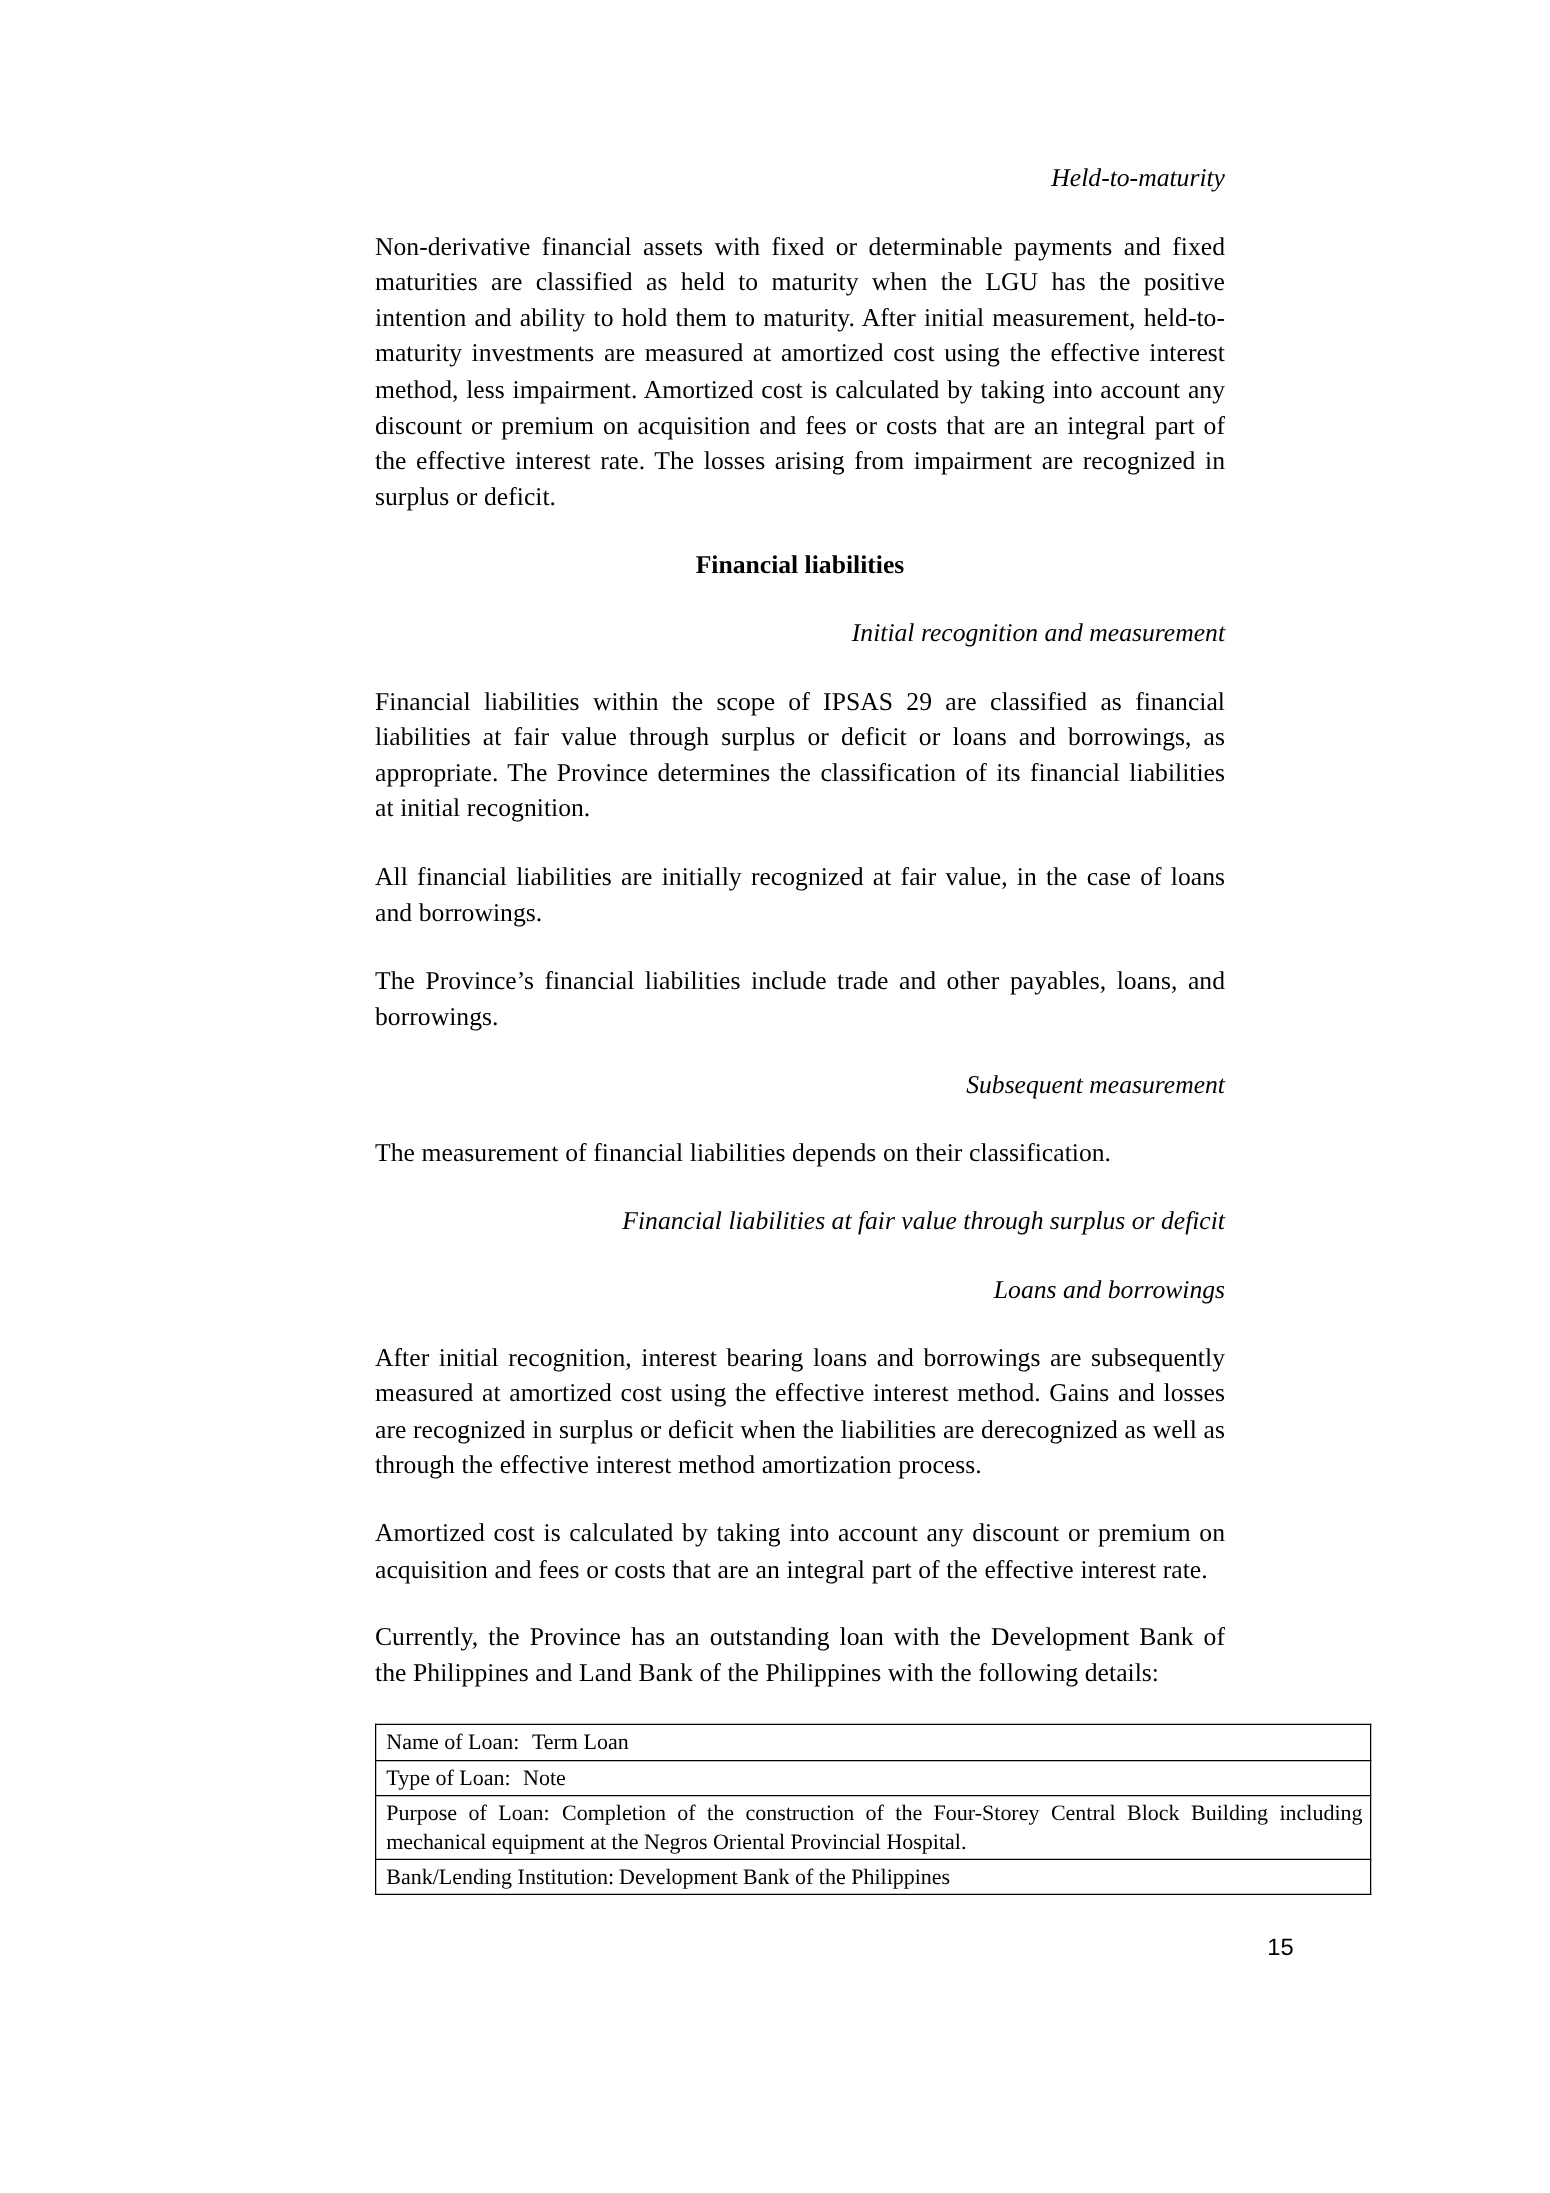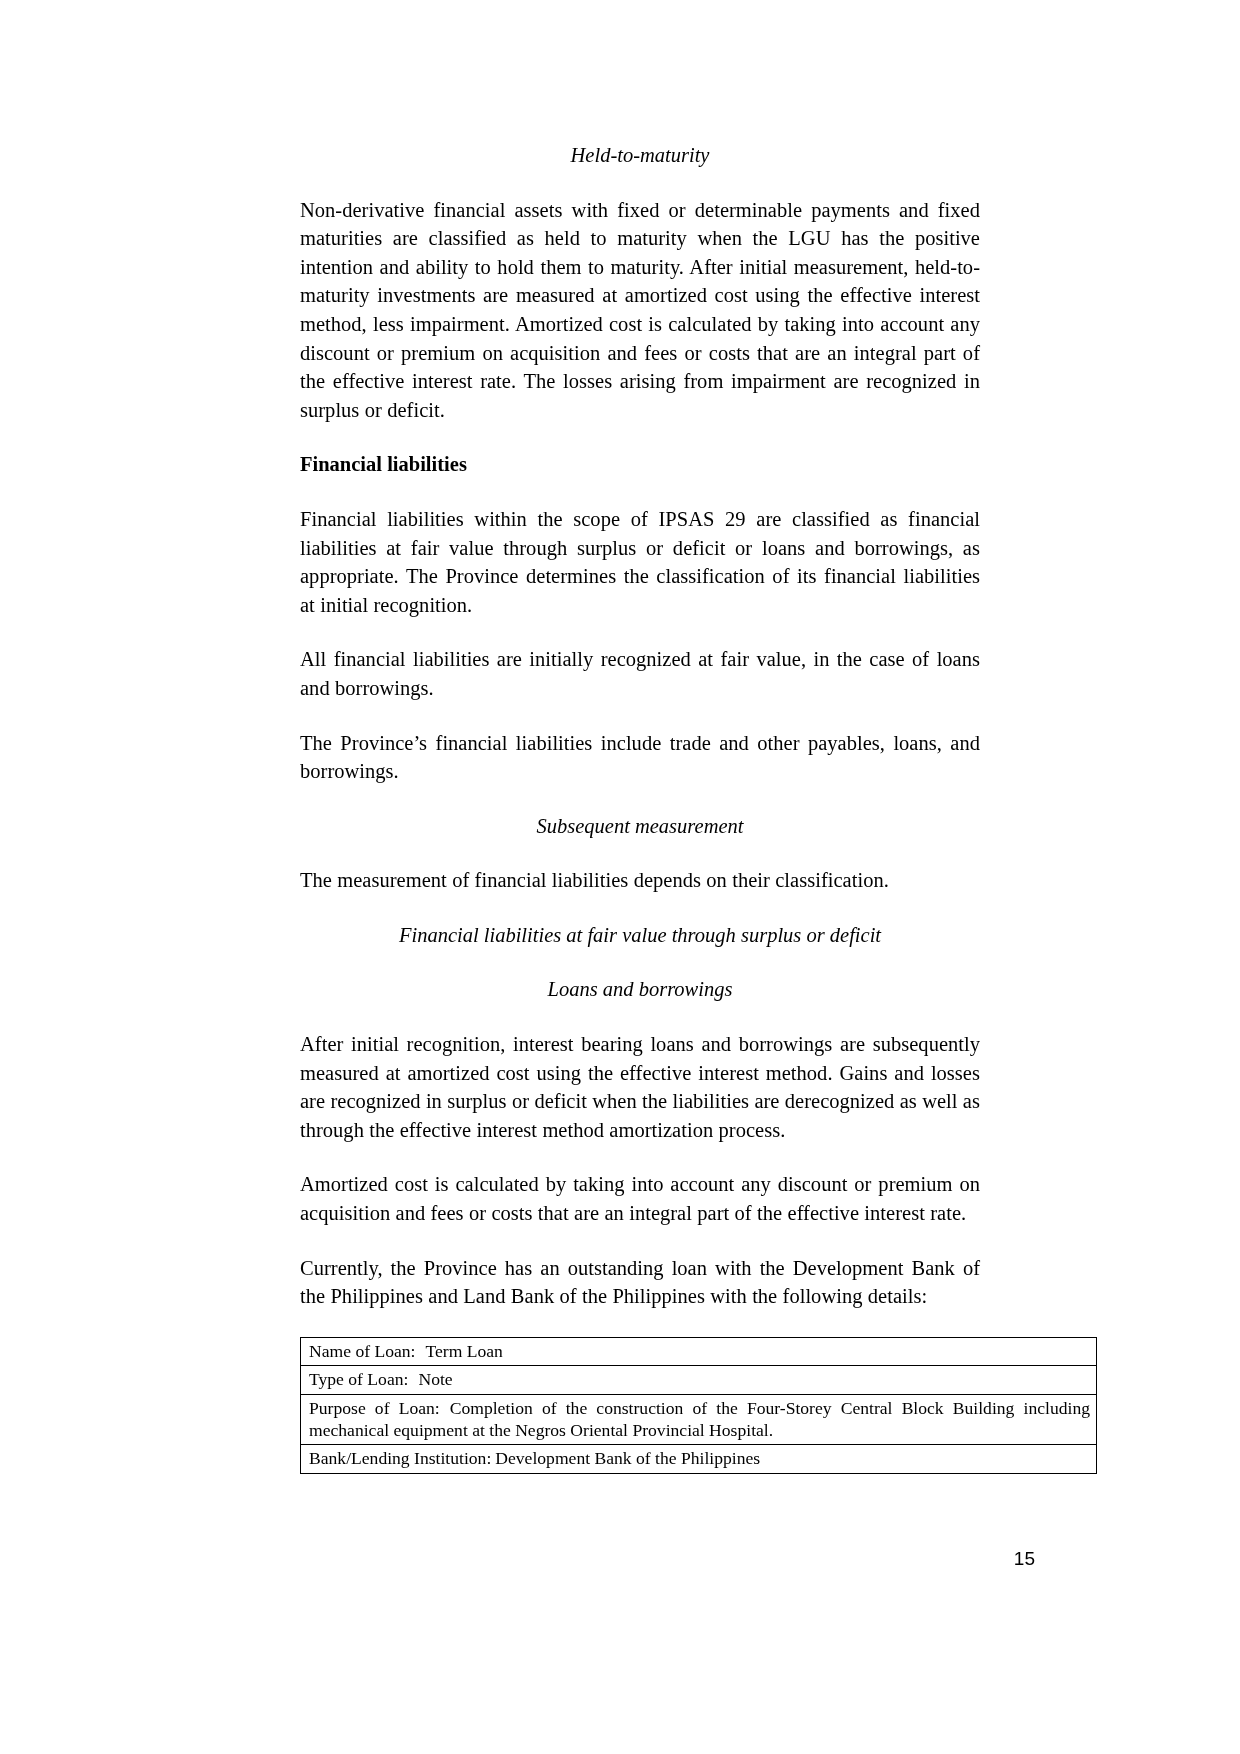--- a/index.html
+++ b/index.html
@@ -32,29 +32,29 @@
     text-justify: inter-word;
     margin: 16px 0 26px 0;
     letter-spacing: 0.02px;
     word-spacing: 0.2px;
   }
   h3.section-head {
     font-size: 20.5px;
     line-height: 28.6px;
     font-weight: bold;
     margin: 0 0 26px 0;
-    text-align: left;
+    text-align: center;
   }
   h4.sub-head {
     font-size: 20.5px;
     line-height: 28.6px;
     font-weight: normal;
     font-style: italic;
-    margin: 13px 0 26px 0;
-    text-align: center;
+    margin: 1px 0 26px 0;
+    text-align: right;
   }
 
   
   table.loan-table {
     border-collapse: collapse;
     width: 797px;
     margin: 0;
     table-layout: fixed;
   }
   table.loan-table td {
@@ -90,20 +90,21 @@
 <div class="page">
 
   <div class="content">
 
     <h4 class="sub-head">Held-to-maturity</h4>
 
     <p class="body-text">Non-derivative financial assets with fixed or determinable payments and fixed maturities are classified as held to maturity when the LGU has the positive intention and ability to hold them to maturity. After initial measurement, held-to-maturity investments are measured at amortized cost using the effective interest method, less impairment. Amortized cost is calculated by taking into account any discount or premium on acquisition and fees or costs that are an integral part of the effective interest rate. The losses arising from impairment are recognized in surplus or deficit.</p>
 
     <h3 class="section-head">Financial liabilities</h3>
 
+    <h4 class="sub-head">Initial recognition and measurement</h4>
 
     <p class="body-text">Financial liabilities within the scope of IPSAS 29 are classified as financial liabilities at fair value through surplus or deficit or loans and borrowings, as appropriate. The Province determines the classification of its financial liabilities at initial recognition.</p>
 
     <p class="body-text">All financial liabilities are initially recognized at fair value, in the case of loans and borrowings.</p>
 
     <p class="body-text">The Province’s financial liabilities include trade and other payables, loans, and borrowings.</p>
 
     <h4 class="sub-head">Subsequent measurement</h4>
 
     <p class="body-text">The measurement of financial liabilities depends on their classification.</p>

